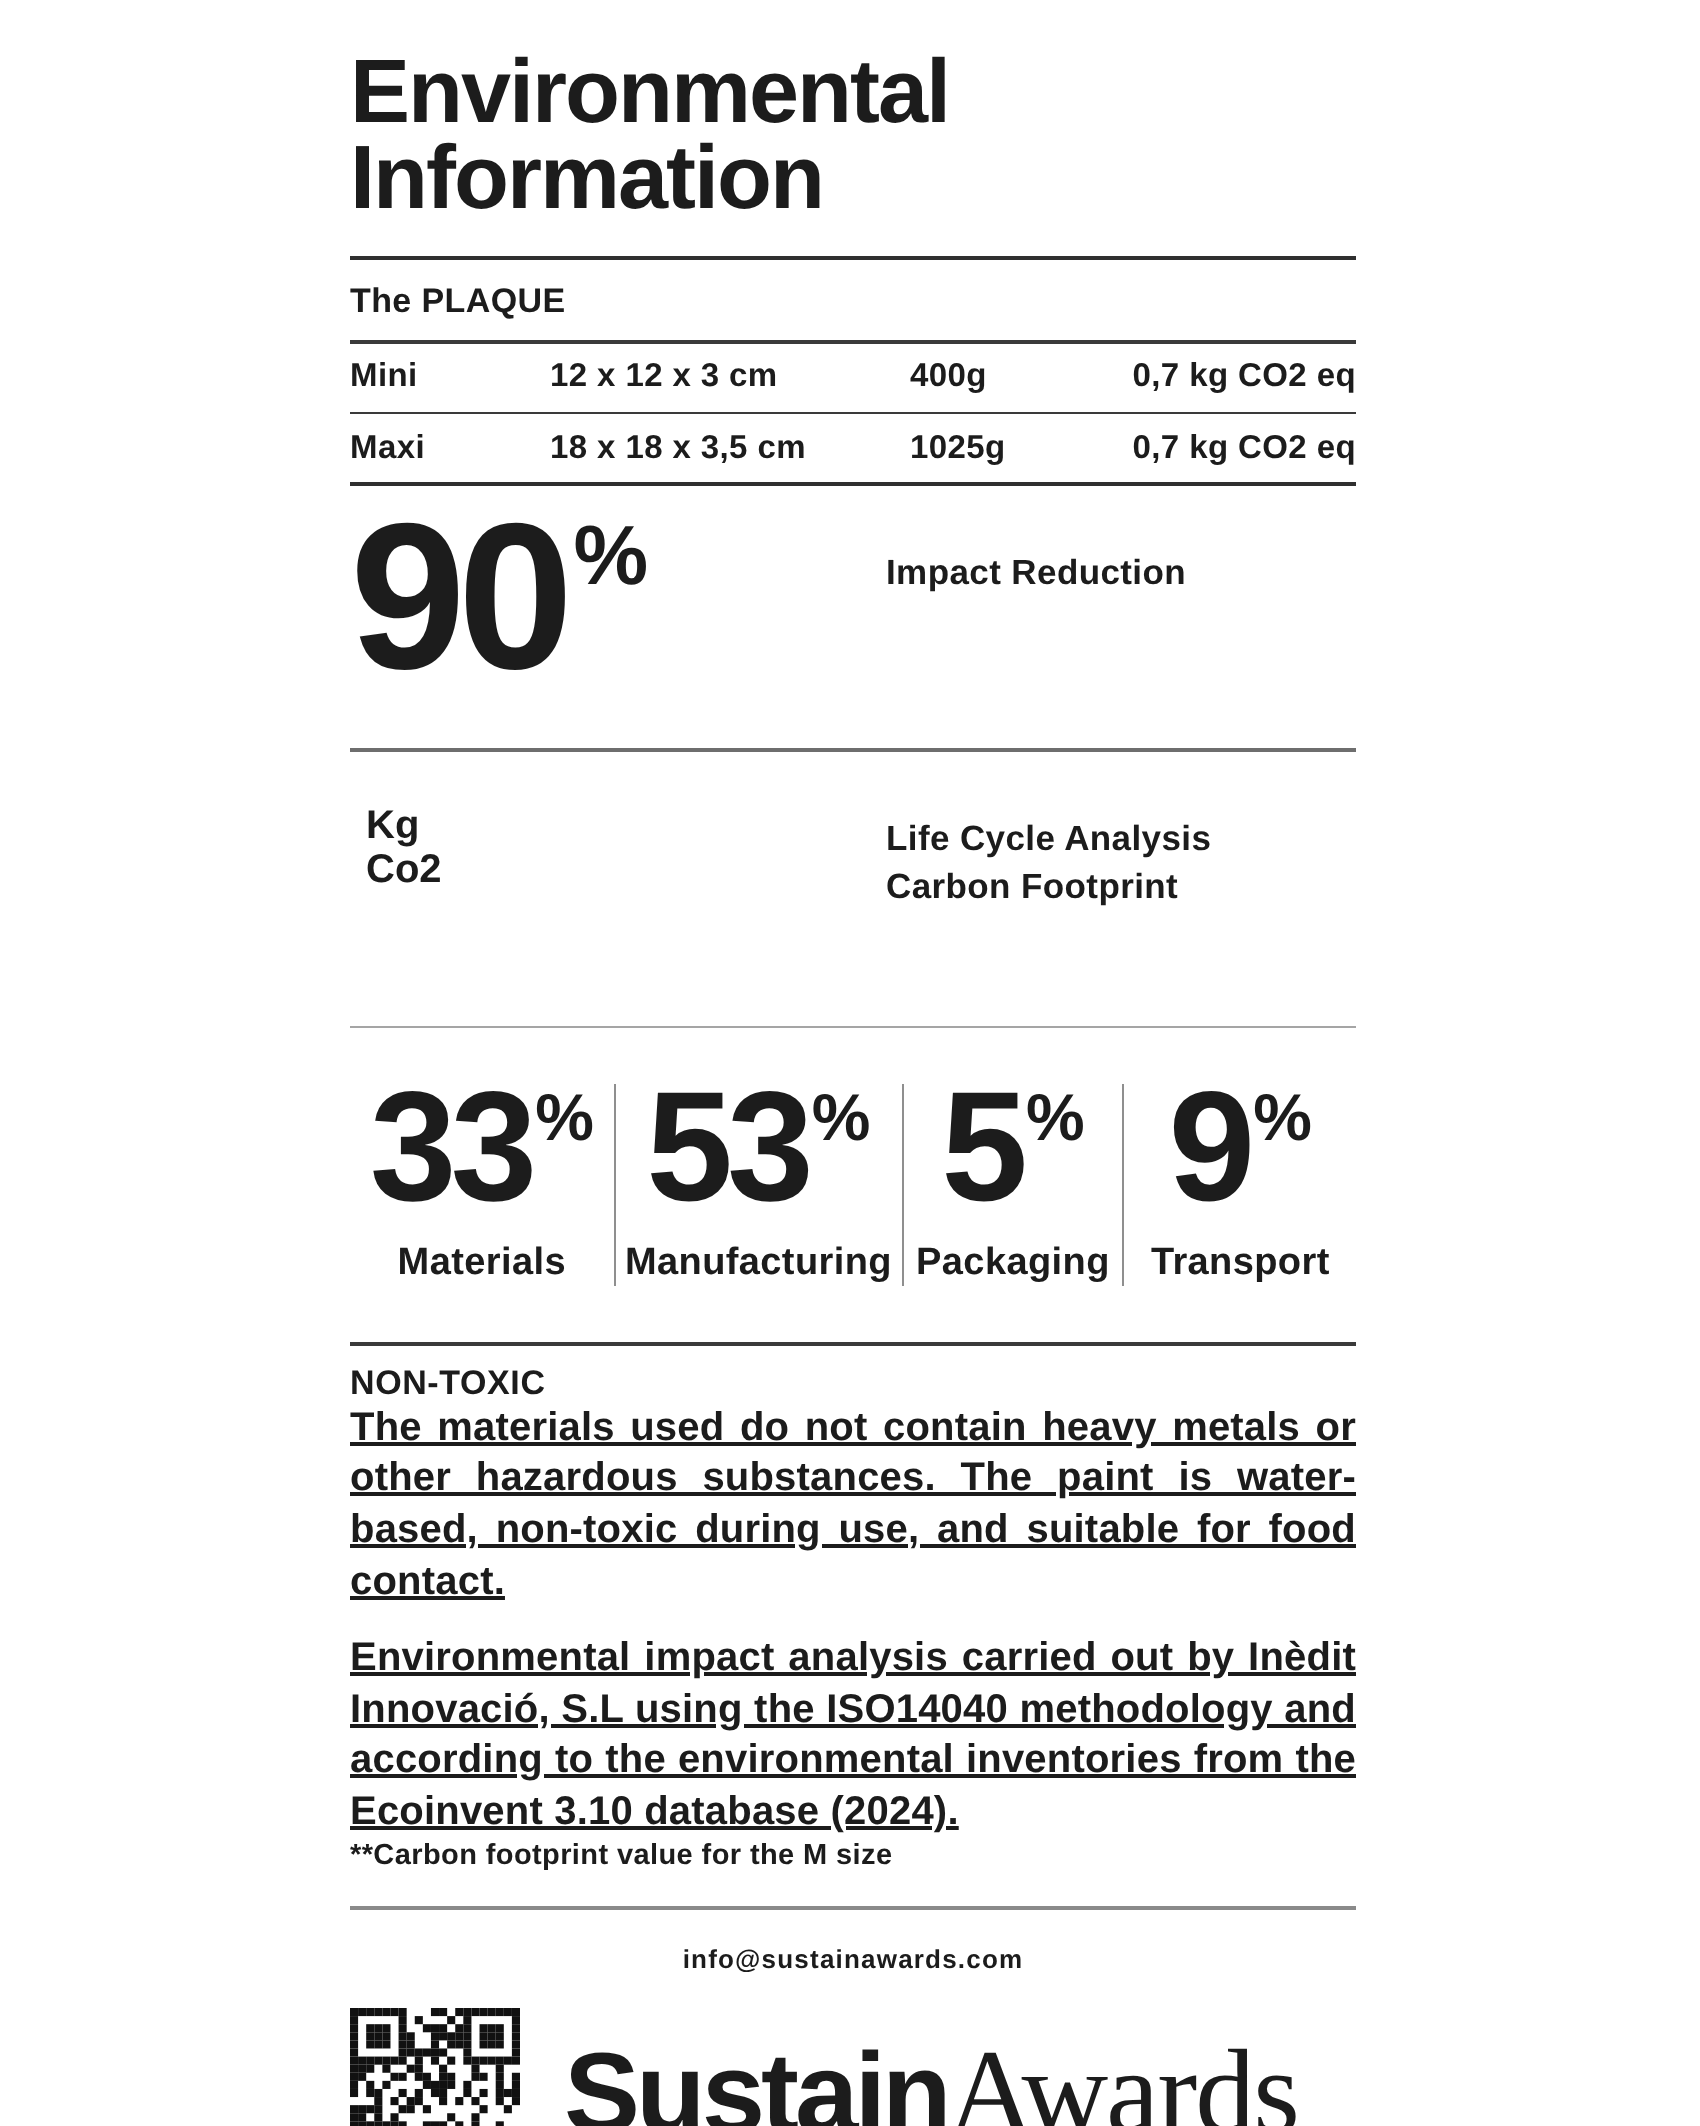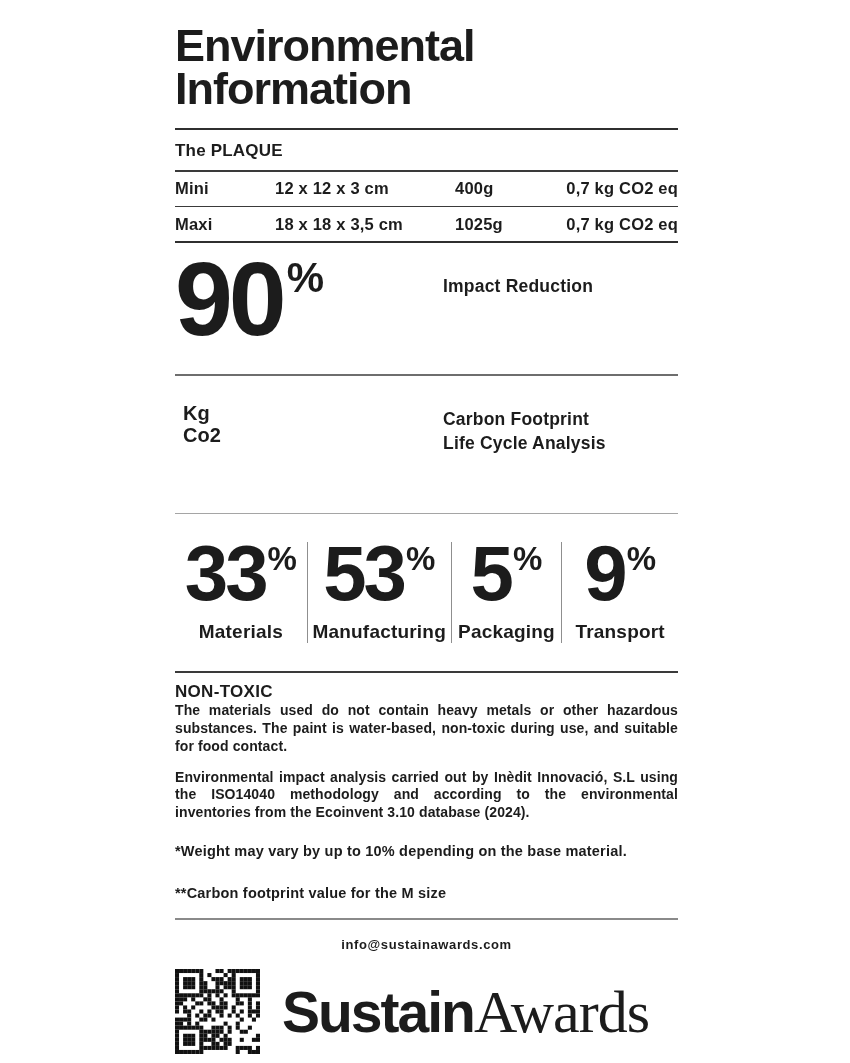--- a/index.html
+++ b/index.html
@@ -49,21 +49,21 @@
   .bcell.c0 { flex:0 0 26.2%; } .bcell.c1 { flex:0 0 28.4%; }
   .bcell.c2 { flex:0 0 21.8%; } .bcell.c3 { flex:0 0 23.0%; }
   .vdiv { width:1.5px; background:#8f8f8f; }
   .bnum { display:flex; align-items:flex-start; }
   .bnum .n { font-size:78px; font-weight:700; line-height:0.82; letter-spacing:-3px; }
   .bnum .p { font-size:33px; font-weight:700; line-height:1; margin-left:2px; }
   .blabel { font-size:19px; font-weight:700; margin-top:15px; letter-spacing:0.2px; }
 
   
   .section-heading { font-size:17px; font-weight:700; margin-top:9px; letter-spacing:0.3px; }
-  .para { font-size:14px; font-weight:700; line-height:1.28; text-align:justify; letter-spacing:0.1px; }
+  .para { font-size:20px; font-weight:700; line-height:1.28; text-align:justify; letter-spacing:0.1px;text-decoration:underline; }
   .para.second { margin-top:13px; }
   .fn { font-size:14.5px; font-weight:700; letter-spacing:0.2px; }
   .fn.first { margin-top:21px; } .fn + .fn { margin-top:26px; }
   .pre-footer-gap { margin-top:17px; }
 
   
   .addr  { text-align:center; font-size:13.5px; font-weight:700; margin-top:23px; letter-spacing:0.3px; }
   .email { text-align:center; font-size:13px;  font-weight:700; margin-top:17px; letter-spacing:0.6px; }
   .brand-row { display:flex; align-items:center; margin-top:17px; }
   .qr { width:85px; height:85px; flex:0 0 85px; }
@@ -112,22 +112,22 @@
   <div class="rule mid"></div>
 
   <div class="stat-section footprint">
     <div class="bignum-wrap">
       <span class="units">
         <span>Kg</span>
         <span>Co2</span>
       </span>
     </div>
     <div class="stat-label">
+      <div>Life Cycle Analysis</div>
       <div>Carbon Footprint</div>
-      <div>Life Cycle Analysis</div>
     </div>
   </div>
 
   <div class="rule light"></div>
 
   <div class="breakdown">
     <div class="bcell c0">
       <div class="bnum">
         <span class="n">33</span>
         <span class="p">%</span>
@@ -159,21 +159,20 @@
       <div class="blabel">Transport</div>
     </div>
   </div>
 
   <div class="rule thin"></div>
 
   <div class="section-heading">NON-TOXIC</div>
   <div class="para">The materials used do not contain heavy metals or other hazardous substances. The paint is water-based, non-toxic during use, and suitable for food contact.</div>
   <div class="para second">Environmental impact analysis carried out by Inèdit Innovació, S.L using the ISO14040 methodology and according to the environmental inventories from the Ecoinvent 3.10 database (2024).</div>
 
-  <div class="fn first">*Weight may vary by up to 10% depending on the base material.</div>
   <div class="fn">**Carbon footprint value for the M size</div>
 
   <div class="rule gray pre-footer-gap"></div>
 
   <div class="email">info@sustainawards.com</div>
 
   <div class="brand-row">
     <div class="qr" id="qr"><svg width="85" height="85" viewBox="0 0 84 84" xmlns="http://www.w3.org/2000/svg" fill="#111">
           <rect x="0" y="0" width="4" height="4"></rect>
           <rect x="4" y="0" width="4" height="4"></rect>

